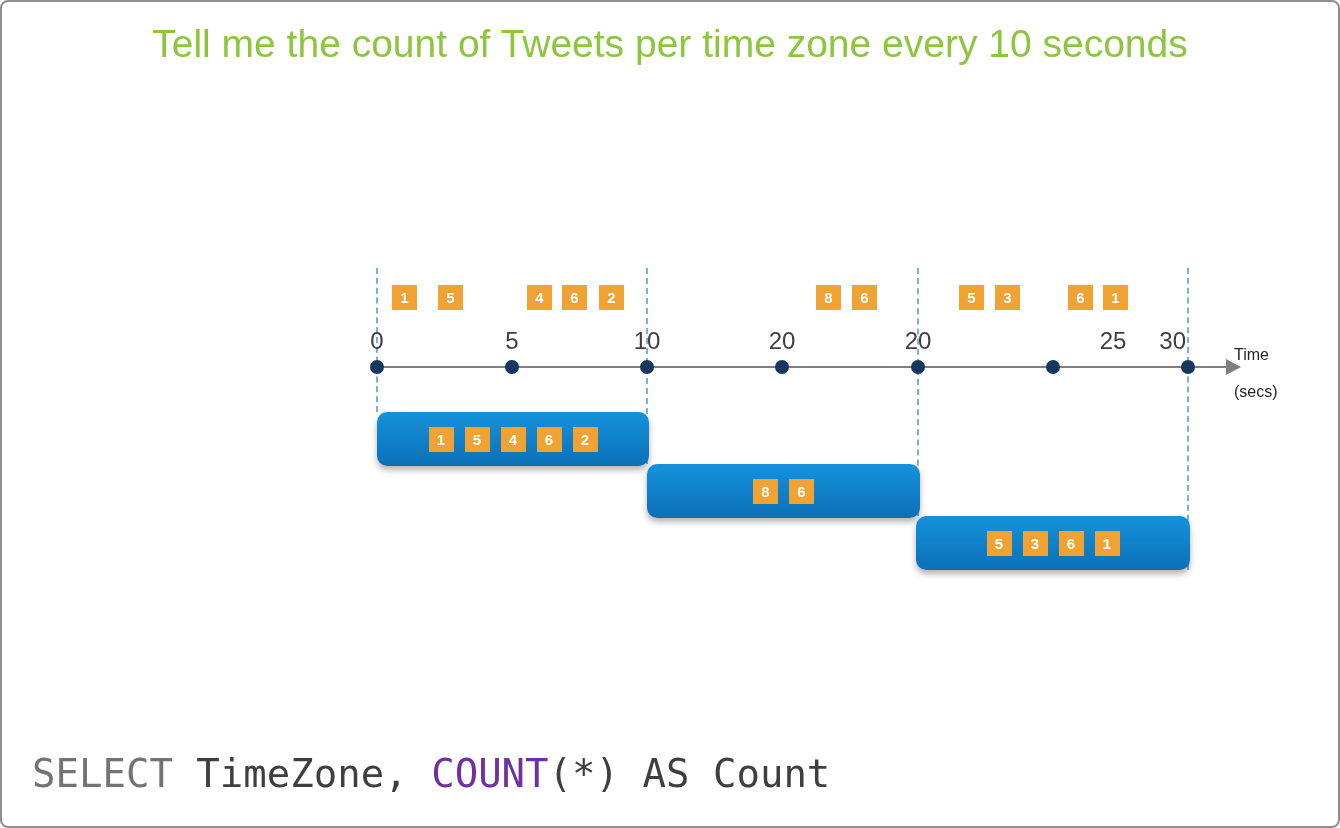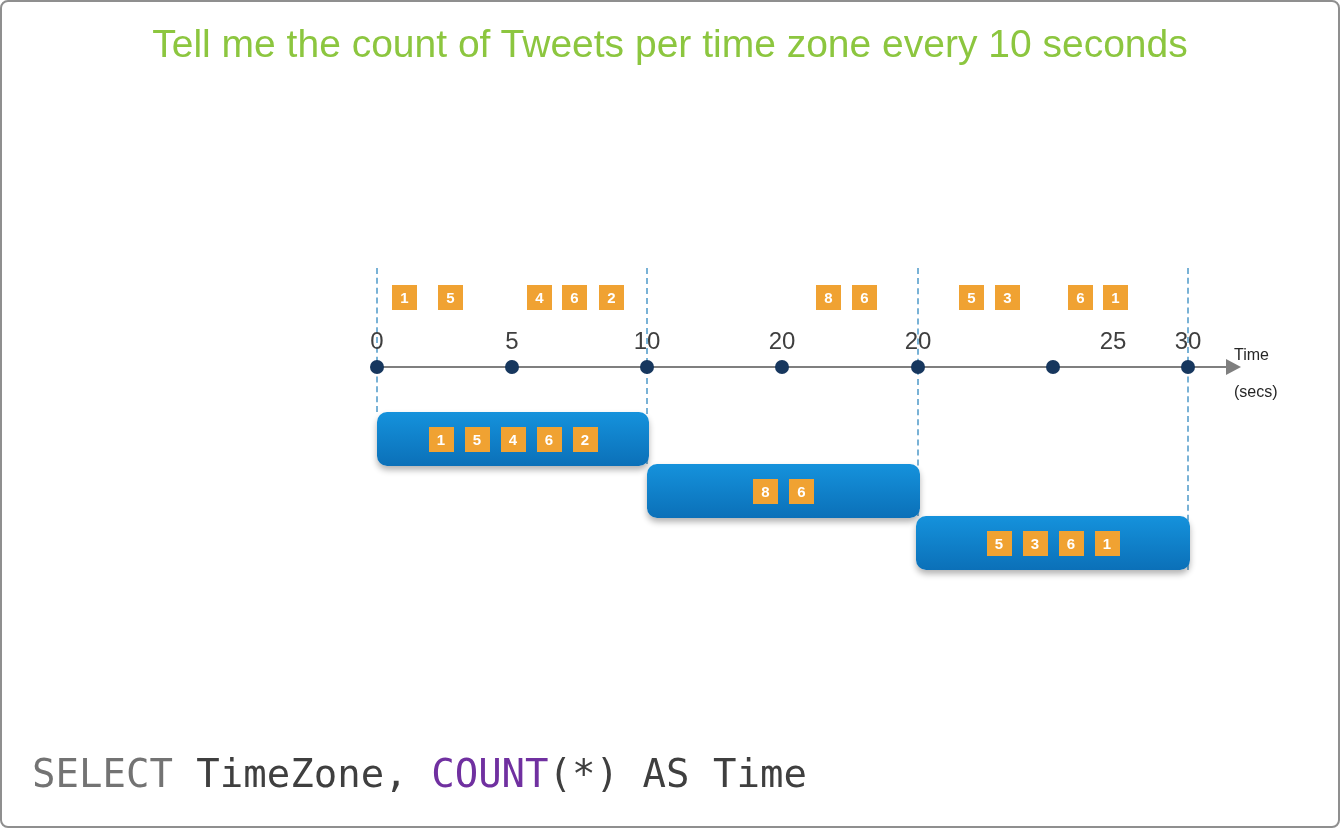--- a/index.html
+++ b/index.html
@@ -85,21 +85,21 @@
   <div class="dot" style="left:909px;"></div>
   <div class="dot" style="left:1044px;"></div>
   <div class="dot" style="left:1179px;"></div>
 
   <div class="tick-label" style="left:345px;">0</div>
   <div class="tick-label" style="left:480px;">5</div>
   <div class="tick-label" style="left:615px;">10</div>
   <div class="tick-label" style="left:750px;">20</div>
   <div class="tick-label" style="left:886px;">20</div>
   <div class="tick-label" style="left:1081px;">25</div>
-  <div class="tick-label" style="left:1156px;">30</div>
+  <div class="tick-label" style="left:1124px;text-align:right;">30</div>
 
   <div class="event" style="left:390px;  top:283px;">1</div>
   <div class="event" style="left:436px;  top:283px;">5</div>
   <div class="event" style="left:525px;  top:283px;">4</div>
   <div class="event" style="left:560px;  top:283px;">6</div>
   <div class="event" style="left:597px;  top:283px;">2</div>
   <div class="event" style="left:814px;  top:283px;">8</div>
   <div class="event" style="left:850px;  top:283px;">6</div>
   <div class="event" style="left:957px;  top:283px;">5</div>
   <div class="event" style="left:993px;  top:283px;">3</div>
@@ -125,18 +125,18 @@
   </div>
 
   <div class="window" style="left:914px; top:514px; width:274px;">
     <div class="event">5</div>
     <div class="event">3</div>
     <div class="event">6</div>
     <div class="event">1</div>
   </div>
 
   <div class="sql">
-    <div class="sql-line"><span class="kw">SELECT</span><span class="pl"> TimeZone, </span><span class="fn">COUNT</span><span class="pl">(*) AS Time</span></div>
+    <div class="sql-line"><span class="kw">SELECT</span><span class="pl"> TimeZone, </span><span class="fn">COUNT</span><span class="pl">(*) AS Count</span></div>
     
     
   </div>
 
 </div>
 
 </body></html>

